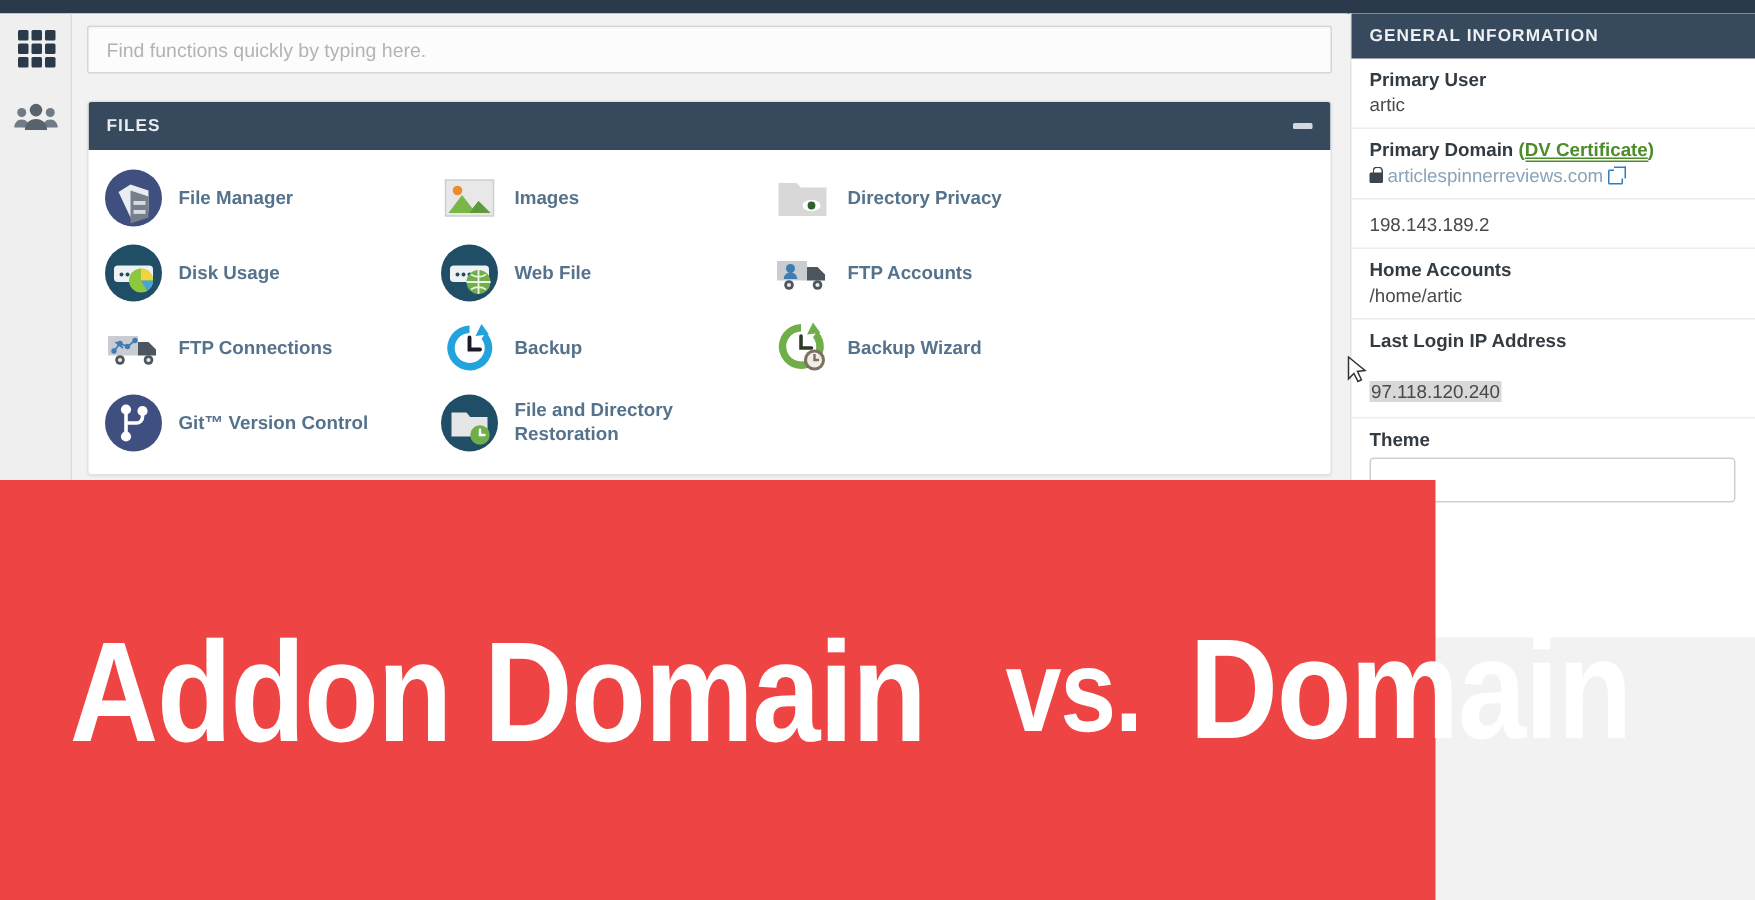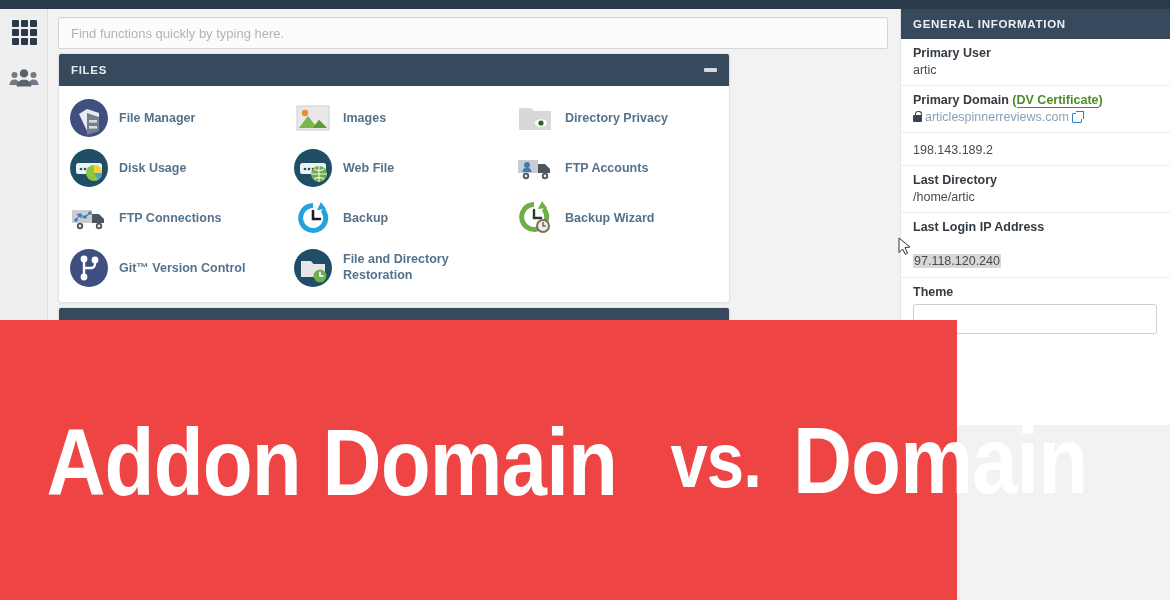--- a/index.html
+++ b/index.html
@@ -34,22 +34,22 @@
     background:#f2f2f2; padding:8px 10px 0 10px;
   }
   .searchbar {
     width:830px; height:32px; background:#fcfcfc;
     border:1px solid #d6d6d6; border-radius:2px;
     display:flex; align-items:center; padding:0 12px;
     font-size:13px; color:#b3b3b3;
     box-shadow: inset 0 1px 1px rgba(0,0,0,.03);
   }
   .card {
-    width:672px; background:#fff; border:1px solid #e2e2e2;
-    border-radius:3px; margin-top:4px; box-shadow:0 1px 2px rgba(0,0,0,.05);
+    width:830px; background:#fff; border:1px solid #e2e2e2;
+    border-radius:3px; margin-top:18px; box-shadow:0 1px 2px rgba(0,0,0,.05);
     overflow:hidden;
   }
   .card-head {
     height:32px; background:#36495d; color:#e8ecef;
     display:flex; align-items:center; justify-content:space-between;
     padding:0 12px; font-size:11.5px; font-weight:bold; letter-spacing:.7px;
   }
   .minus {
     width:13px; height:4px; background:#d3d9de; border-radius:1px; display:block;
   }
@@ -73,21 +73,21 @@
   .gi-head {
     height:30px; background:#36495d; color:#eef1f3;
     display:flex; align-items:center; padding:0 12px;
     font-size:11.5px; font-weight:bold; letter-spacing:.7px;
   }
   .gi-row { padding:7px 12px 8px 12px; border-bottom:1px solid #ececec; }
   .gi-label { font-size:12.5px; font-weight:bold; color:#333b42; }
   .gi-val { font-size:12.5px; color:#4a4a4a; margin-top:3px; }
   .gi-val.mono-sel { background:#d8d8d8; display:inline-block; padding:0 1px;margin-top:20px; }
   .green-link { color:#4e8c2b; text-decoration:none; border-bottom:0; }
-  .green-link .dv { border-bottom:1px solid #4e8c2b; }
+  .green-link .dv { border-bottom:1px solid #4e8c2b;text-decoration:underline; }
   .dom-link { color:#8aa3b8; font-size:12.5px; text-decoration:none; }
   .lock {
     display:inline-block; width:9px; height:7px; background:#3a4550;
     border-radius:1px; position:relative; top:1px; margin-right:3px;
   }
   .lock::before {
     content:""; position:absolute; left:2px; top:-4px; width:5px; height:5px;
     border:1.6px solid #3a4550; border-bottom:0;
     border-radius:3px 3px 0 0;
   }
@@ -358,21 +358,21 @@
       <div class="gi-val">
         <span class="lock"></span><a class="dom-link" href="#">articlespinnerreviews.com</a><span class="ext"></span>
       </div>
     </div>
 
     <div class="gi-row">
       <div class="gi-val">198.143.189.2</div>
     </div>
 
     <div class="gi-row">
-      <div class="gi-label">Last Directory</div>
+      <div class="gi-label">Home Accounts</div>
       <div class="gi-val">/home/artic</div>
     </div>
 
     <div class="gi-row">
       <div class="gi-label">Last Login IP Address</div>
       <div class="gi-val mono-sel">97.118.120.240</div>
     </div>
 
     <div class="gi-row" style="border-bottom:0">
       <div class="gi-label">Theme</div>

